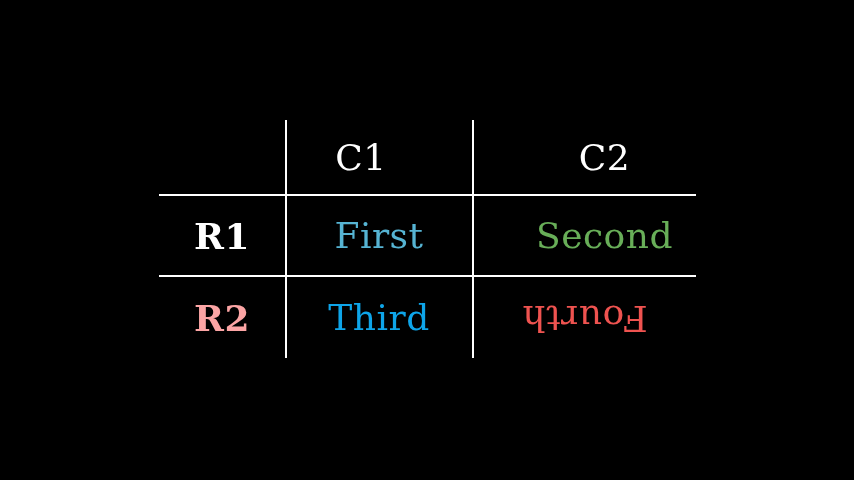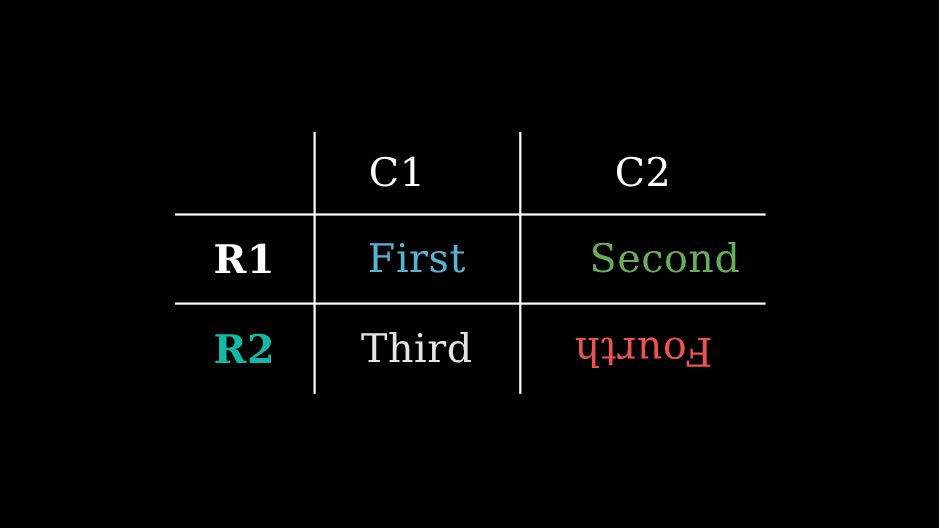--- a/index.html
+++ b/index.html
@@ -69,25 +69,25 @@
 <body>
 
 <div id="stage" style="background: rgb(0, 0, 0);">
 
   <div class="vrule" id="vrule-1" style="background: rgb(255, 255, 255);"></div>
   <div class="vrule" id="vrule-2" style="background: rgb(255, 255, 255);"></div>
   <div class="hrule" id="hrule-1" style="background: rgb(255, 255, 255);"></div>
   <div class="hrule" id="hrule-2" style="background: rgb(255, 255, 255);"></div>
 
   <div class="cell hdr" id="cell-c1" style="color: rgb(255, 255, 255);">C1</div>
-  <div class="cell hdr" id="cell-c2" style="color: rgb(255, 255, 255);">C2</div>
+  <div class="cell hdr" id="cell-c2" style="color: rgb(255, 255, 255); margin-left: 20px;">C2</div>
 
   <div class="cell rowlabel" id="cell-r1-label" style="color: rgb(255, 255, 255);">R1</div>
   <div class="cell" id="cell-r1-c1" style="color: rgb(86, 180, 211); border-radius: 26px;">First</div>
   <div class="cell" id="cell-r1-c2" style="color: rgb(104, 174, 88); padding-left: 20px;">Second</div>
 
-  <div class="cell rowlabel" id="cell-r2-label" style="color: #14b8a6;">R2</div>
-  <div class="cell" id="cell-r2-c1" style="color: #e5e5e5;">Third</div>
+  <div class="cell rowlabel" id="cell-r2-label" style="color: #fca5a5;">R2</div>
+  <div class="cell" id="cell-r2-c1" style="color: #0ea5e9;">Third</div>
   <div class="cell" id="cell-r2-c2">
     <span class="rotated-180" style="color: rgb(239, 83, 80);">Fourth</span>
   </div>
 
 </div>
 
 </body></html>

